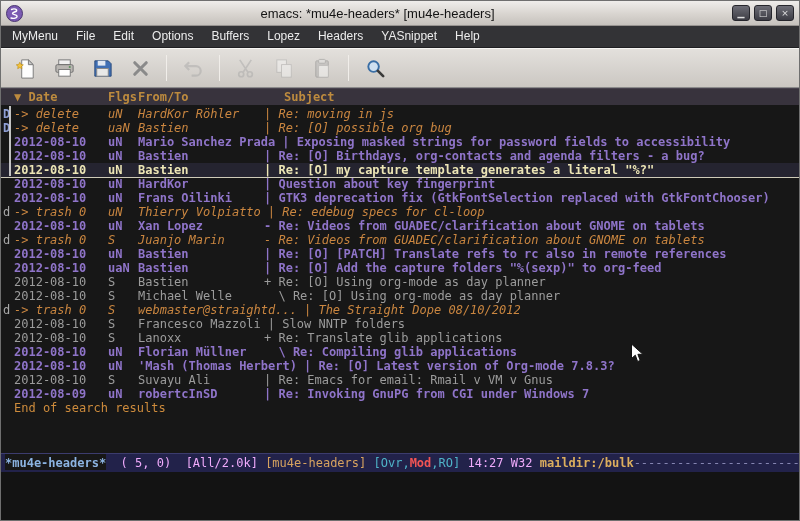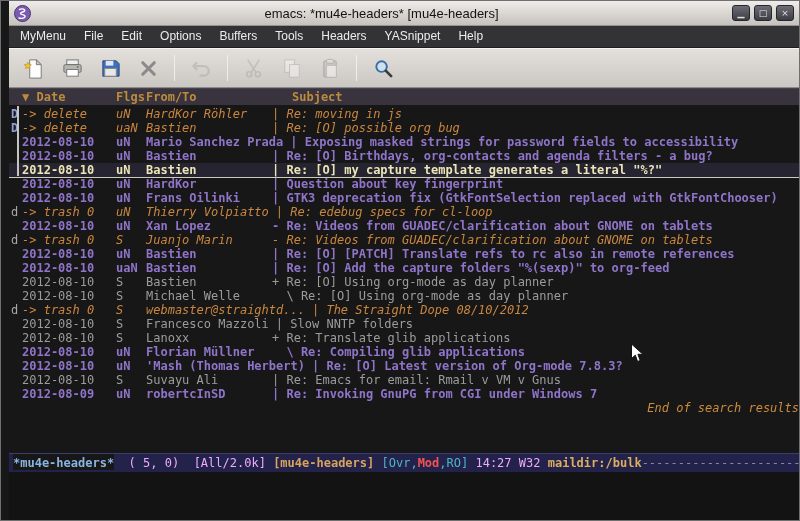--- a/index.html
+++ b/index.html
@@ -4,21 +4,20 @@
 <style>
   * { box-sizing: border-box; }
   html,body { margin:0; padding:0; background:#4a4a4a; }
   body { width:800px; height:521px; position:relative; overflow:hidden; }
 
   .window {
     width:800px; height:521px;
     border:1px solid #6f6f6f;
     display:flex; flex-direction:column;
     background:#171717;
-    padding-left:8px;
   }
 
   
   .title-bar {
     height:25px; flex:0 0 25px;
     background:linear-gradient(#efedeb,#d8d4cf 55%,#c6c2bd);
     border-bottom:1px solid #979390;
     display:flex; align-items:center;
     padding:0 5px;
     font-family:"Liberation Sans", sans-serif;
@@ -91,34 +90,34 @@
   .row.current {
     color:#ece5b5; font-weight:bold;
     background:#252430;
     box-shadow:0 1px 0 #cfcbb8;
   }
   .c-prefix.mark-D { color:#8f9fd4; font-style:normal; font-weight:bold; }
   .c-prefix.mark-d { color:#a8a8a8; font-style:normal; }
 
   .end-line {
     padding-left:13px; height:14px; white-space:pre;
-    color:#cd8b3c; font-style:italic;text-align:right;
+    color:#cd8b3c; 
   }
 
   
   .mode-line {
     height:19px; flex:0 0 19px;
     background:#22224a; border-top:1px solid #3c3c6e;
     font:12px/18px "DejaVu Sans Mono", monospace;
     white-space:pre; overflow:hidden; padding-left:4px;
     color:#d6d6d6;
   }
   .seg.plain  { color:#f0abfc; }
   .seg.buffer { color:#8cb4e2; font-weight:bold; }
-  .seg.minor  { color:#d7a35f; font-weight:bold;margin-top:24px; }
+  .seg.minor  { color:#d7a35f; font-weight:normal;margin-top:24px; }
   .seg.cyan   { color:#4fb4c8;text-align:right; }
   .seg.red    { color:#f25454; font-weight:bold; }
   .seg.folder { color:#dcae5e; font-weight:bold; }
   .seg.dashes { color:#8585b2; }
 
   
   .echo-area { flex:1 0 10px; background:#131313; }
 
   
   .cursor { position:absolute; left:630px; top:343px; z-index:20; pointer-events:none; }
@@ -142,21 +141,21 @@
       <div class="win-btn">×</div>
     </div>
   </div>
 
   <div class="menu-bar">
       <div class="menu-item">MyMenu</div>
       <div class="menu-item">File</div>
       <div class="menu-item">Edit</div>
       <div class="menu-item">Options</div>
       <div class="menu-item">Buffers</div>
-      <div class="menu-item">Tools</div>
+      <div class="menu-item">Lopez</div>
       <div class="menu-item">Headers</div>
       <div class="menu-item">YASnippet</div>
       <div class="menu-item">Help</div>
     </div>
 
   <div class="toolbar">
       <div class="tb-icon">
         <svg viewBox="0 0 24 24">
           <path d="M7 3h7l5 5v14H7z" fill="#fdfdfd" stroke="#7a7a7a"></path>
           <path d="M14 3l5 5h-5z" fill="#c9c9c9" stroke="#7a7a7a"></path>

